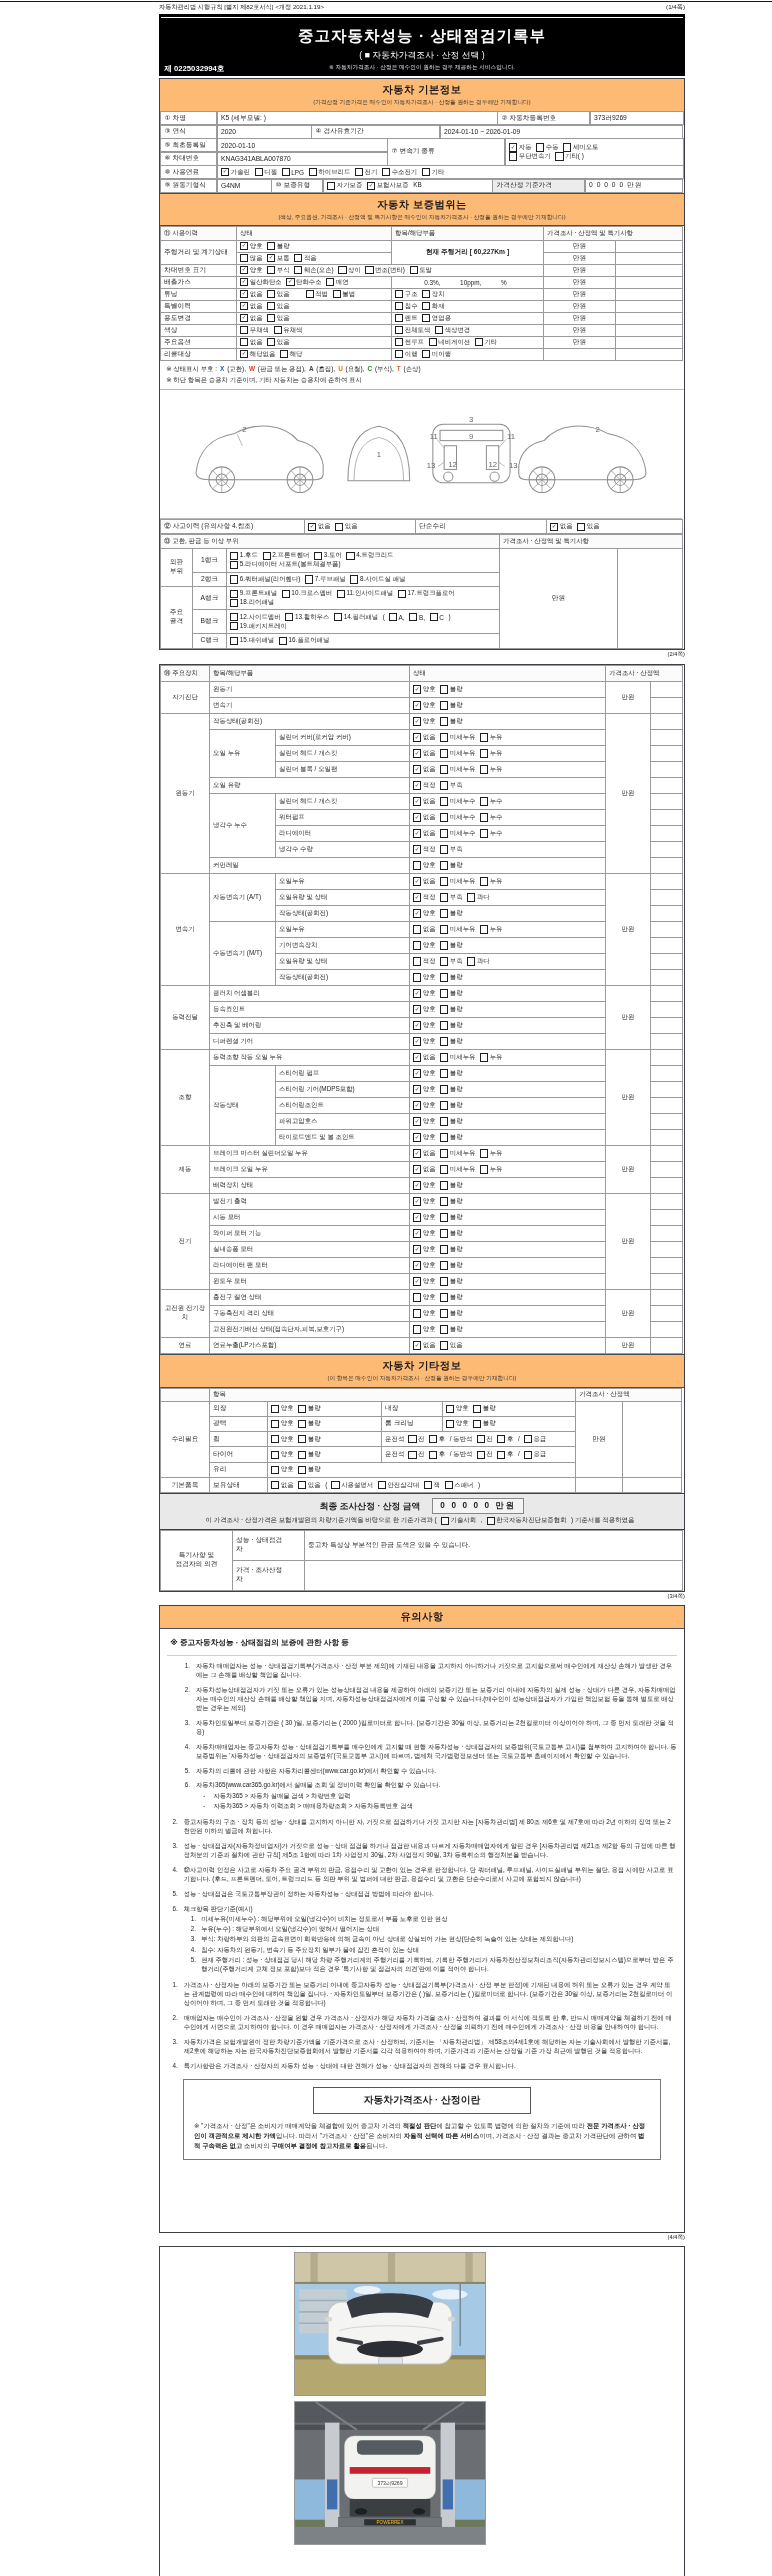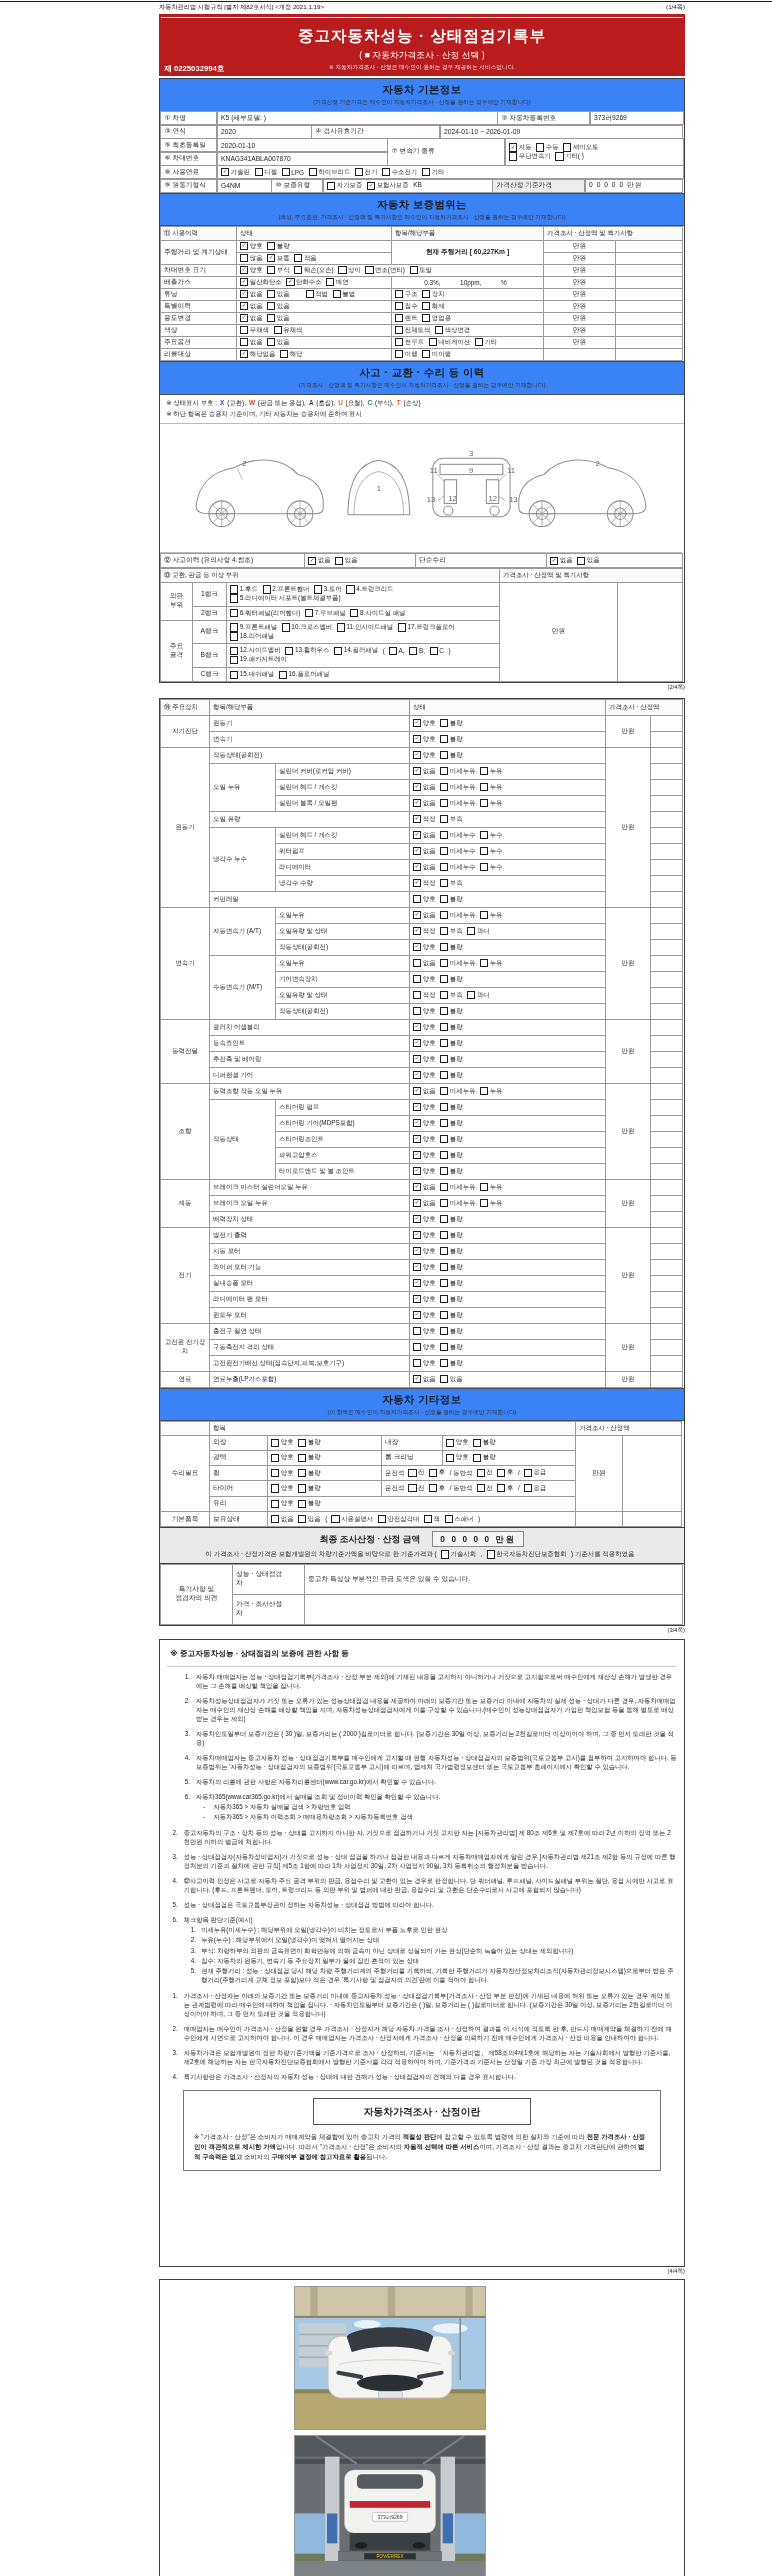--- a/index.html
+++ b/index.html
@@ -2,29 +2,29 @@
 <html style="font-size:8.2px"><head>
 <meta charset="utf-8">
 <style>
   html,body{margin:0;padding:0;}
   body{width:773px;height:2576px;overflow:hidden;background:#fff;color:#1c1c1c;
        font-family:"Liberation Sans","DejaVu Sans",sans-serif;position:relative;}
   .topline{position:absolute;top:1px;left:0;width:773px;height:1px;background:#1a1a1a;}
   .page{width:526px;margin-left:159px;position:relative;}
   .meta{height:11.3px;padding-top:3.1px;display:flex;justify-content:space-between;font-size:6.2px;color:#222;}
   
-  .darkbox{position:relative;height:62px;background:#b91c1c;color:#fff;text-align:center;}
+  .darkbox{position:relative;height:62px;background:#000000;color:#fff;text-align:center;}
   .darkbox .stripe{position:absolute;top:2.6px;left:2.1px;right:2.1px;height:1.5px;background:#fff;}
   .dtitle{padding-top:11.3px;font-size:15.5px;font-weight:bold;letter-spacing:1px;}
   .dsub{margin-top:3.1px;font-size:8.8px;}
   .dnote{margin-top:2.1px;font-size:5.7px;color:#e8e8e8;}
   .docno{position:absolute;left:5.2px;bottom:2.1px;font-size:7.7px;font-weight:bold;}
   
   .secbox{border:1.5px solid #3c4046;margin-top:1.5px;background:#fff;}
-  .band{background:#3b82f6;border-bottom:1px solid #4a4e54;text-align:center;padding:4.1px 0 3.6px 0;}
+  .band{background:#fdba74;border-bottom:1px solid #4a4e54;text-align:center;padding:4.1px 0 3.6px 0;}
   .band .bt{font-size:10.3px;font-weight:bold;letter-spacing:0.5px;}
   .band .bs{font-size:5.7px;margin-top:2.1px;color:#333;}
   .pgmark{height:9.3px;font-size:5.7px;text-align:right;padding-top:1px;color:#222;}
   
   .frow{display:flex;}
   .fc{border:0.5px solid #9a9a9a;margin-top:-0.5px;margin-left:-0.5px;padding:1.5px 3.6px;font-size:6.7px;
       display:flex;align-items:center;box-sizing:border-box;min-height:14px;}
   .lab{justify-content:flex-start;}
   .shade{background:#ececec;}
   .stack{display:flex;flex-direction:column;}
@@ -401,24 +401,20 @@
                 </span><span class="cb">
                   <span class="bx"></span>
                   <span class="lb">미이행</span>
                 </span></span></td>
         <td></td>
             <td></td>
       </tr>
     </tbody>
       </table>
 
-    <div class="band" style="border-top:1px solid #4a4e54;">
-      <div class="bt">사고 · 교환 · 수리 등 이력</div>
-      <div class="bs">(가격조사 · 산정액 및 특기사항은 매수인이 자동차가격조사 · 산정을 원하는 경우에만 기재합니다)</div>
-    </div>
     <div class="acnotes">
       <div class="ln" id="legend-line"><span>※ 상태표시 부호 :</span><span class="lgc" style="color: rgb(36, 86, 200);">X</span><span> (교환),</span><span class="lgc" style="color: rgb(210, 58, 42);">W</span><span> (판금 또는 용접),</span><span class="lgc" style="color: rgb(68, 68, 68);">A</span><span> (흠집),</span><span class="lgc" style="color: rgb(200, 122, 36);">U</span><span> (요철),</span><span class="lgc" style="color: rgb(46, 125, 50);">C</span><span> (부식),</span><span class="lgc" style="color: rgb(210, 98, 42);">T</span><span> (손상)</span></div>
       <div class="ln">※ 하단 항목은 승용차 기준이며, 기타 자동차는 승용차에 준하여 표시</div>
     </div>
 
     <svg class="diag" width="522" height="128" viewBox="0 0 1014 248">
       <g stroke="#8f8f8f" stroke-width="2" fill="none">
 
         <path d="M70,160 C75,115 100,92 145,84 C185,62 240,64 268,98 C295,104 313,120 317,146 L317,163 C317,170 311,174 302,174 L96,174 C80,174 70,170 70,160 Z"></path>
         <circle cx="120" cy="174" r="25"></circle>
@@ -1326,20 +1322,23 @@
         <td style="white-space:pre-line">가격 · 조사산정
 자</td>
         <td></td>
       </tr>
     </tbody>
       </table>
   </div>
   <div class="pgmark">(3/4쪽)</div>
 
   <div class="secbox" style="margin-top:3.1px;height:626px;overflow:hidden;">
+    <div class="band">
+      <div class="bt">유의사항</div>
+    </div>
     <div class="ncontent">
       <div class="nhead">※ 중고자동차성능 · 상태점검의 보증에 관한 사항 등</div>
       <div class="nlist indentA" id="notice-list-a">
           <div class="nitem">
             <span class="nn">1.</span>
             <span class="ntwrap"><span>자동차 매매업자는 성능 · 상태점검기록부(가격조사 · 산정 부분 제외)에 기재된 내용을 고지하지 아니하거나 거짓으로 고지함으로써 매수인에게 재산상 손해가 발생한 경우에는 그 손해를 배상할 책임을 집니다.</span></span>
           </div>
           <div class="nitem">
             <span class="nn">2.</span>
             <span class="ntwrap"><span>자동차성능상태점검자가 거짓 또는 오류가 있는 성능상태점검 내용을 제공하여 아래의 보증기간 또는 보증거리 이내에 자동차의 실제 성능 · 상태가 다른 경우, 자동차매매업자는 매수인의 재산상 손해를 배상할 책임을 지며, 자동차성능상태점검자에게 이를 구상할 수 있습니다.(매수인이 성능상태점검자가 가입한 책임보험 등을 통해 별도로 배상받는 경우는 제외)</span></span>

